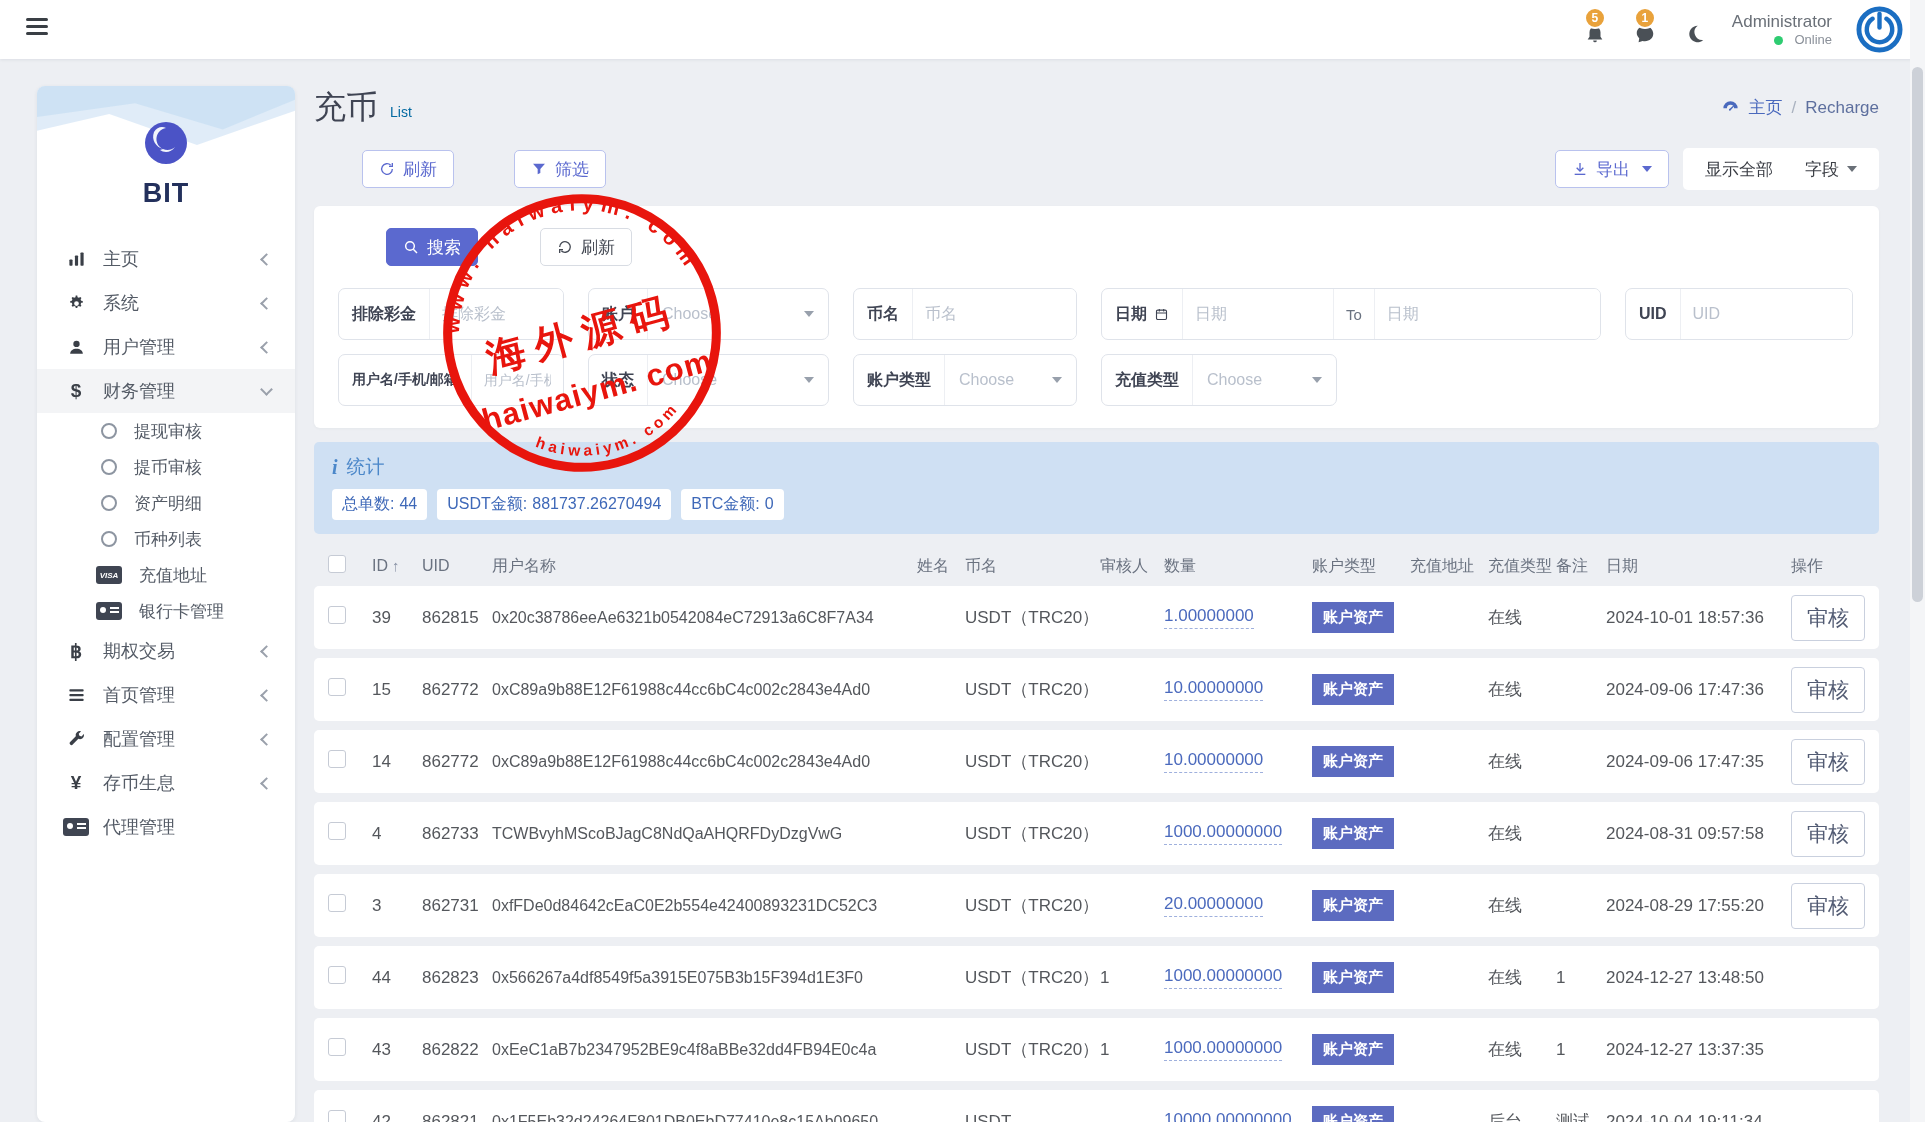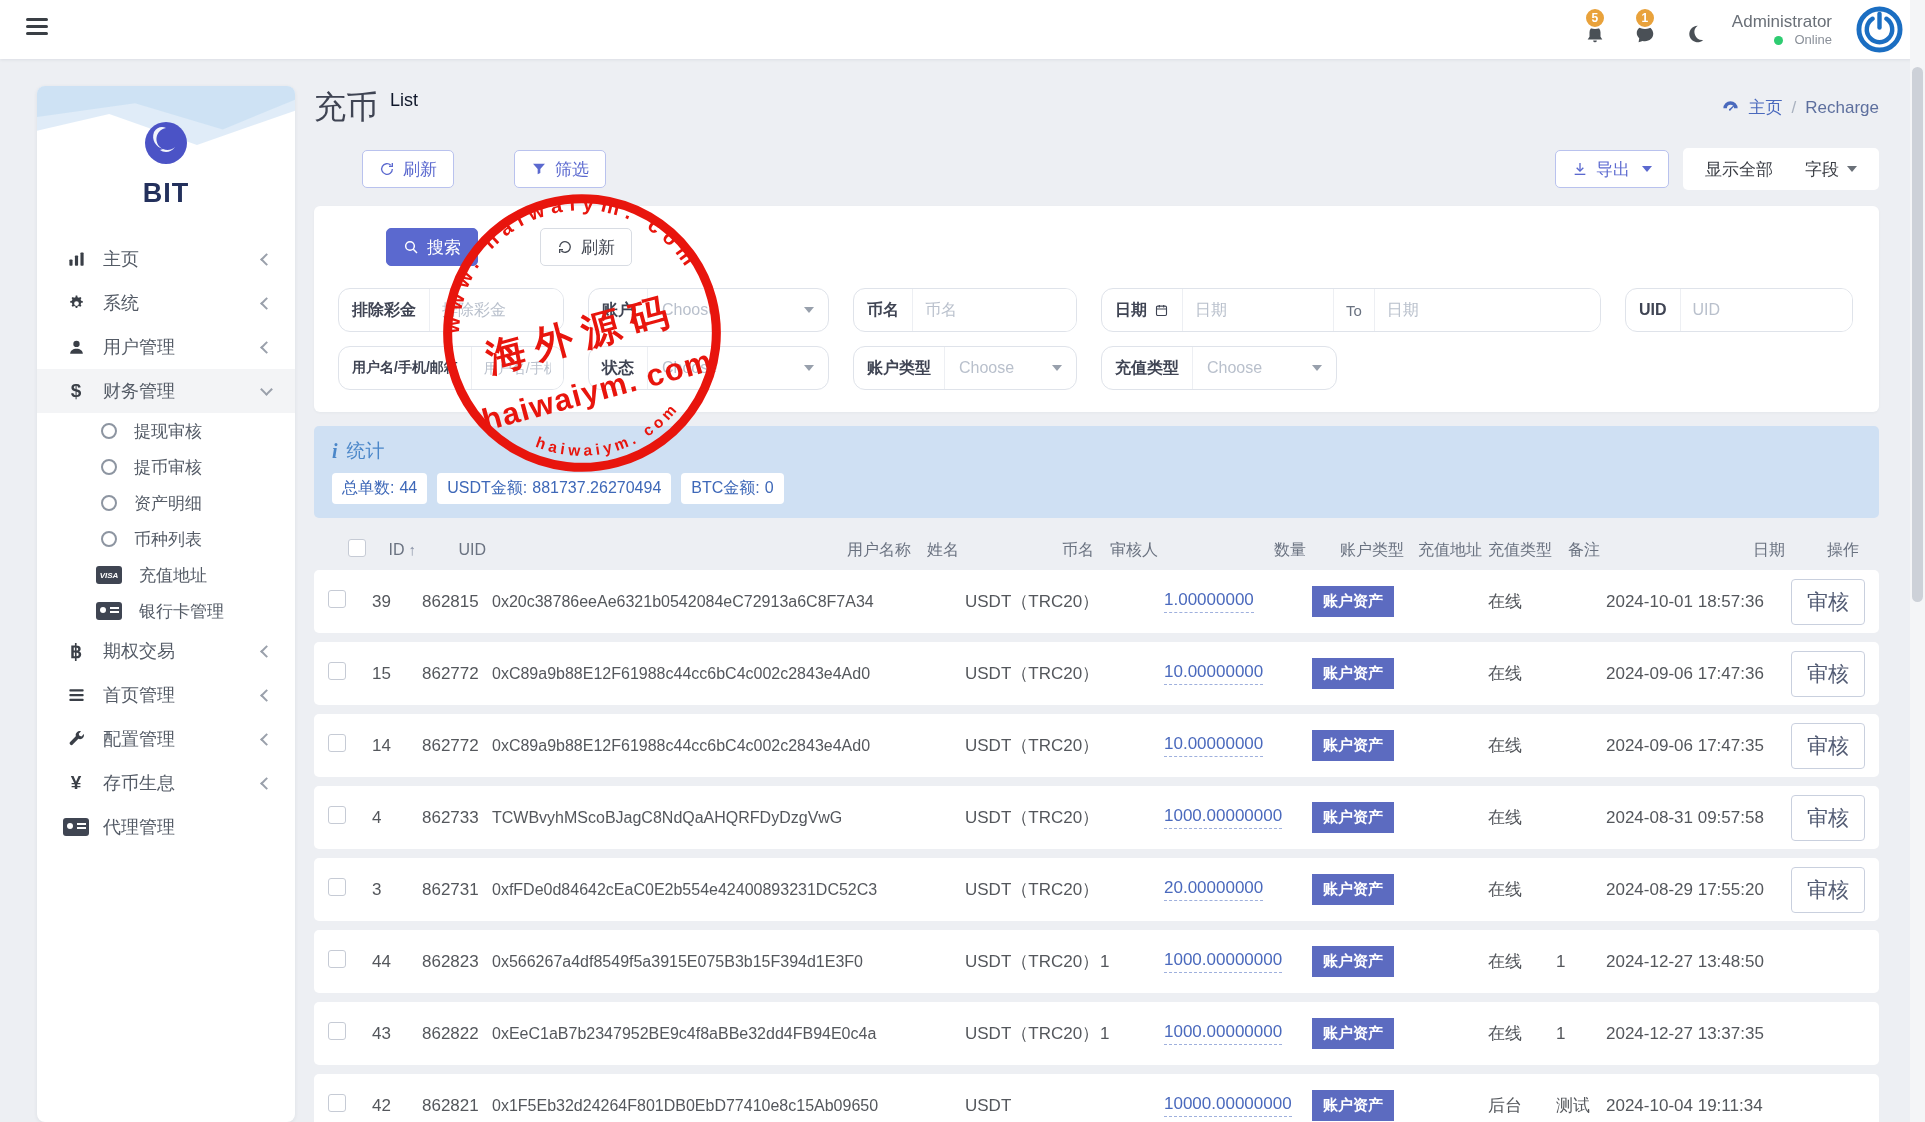--- a/index.html
+++ b/index.html
@@ -44,21 +44,21 @@
   .sub-item.active .radio-ico { border-color:#4c60d8; }
   .card-ico { width:26px; height:18px; border-radius:3px; background:#3f4552; position:relative; flex:none; margin-left:-5px; }
   .card-ico.visa::after { content:"VISA"; position:absolute; inset:0; color:#fff; font-size:8px; font-weight:bold; font-style:italic; display:flex; align-items:center; justify-content:center; }
   .card-ico.idc::before { content:""; position:absolute; left:4px; top:5px; width:6px; height:6px; border-radius:50%; background:#fff; }
   .card-ico.idc::after { content:""; position:absolute; right:3px; top:5px; width:9px; height:2px; background:#fff; box-shadow:0 4px 0 #fff; }
 
   
   .main { position:absolute; left:314px; top:86px; width:1565px; z-index:4; }
   .page-head { display:flex; align-items:flex-start; }
   .page-title { font-size:32px; color:#3f4453; }
-  .page-sub { font-size:18px; color:#0f172a; margin-left:12px; margin-top:4px; }
+  .page-sub { font-size:14px; color:#0369a1; margin-left:12px; margin-top:18px; }
   .breadcrumb { margin-left:auto; margin-top:10px; display:flex; align-items:center; gap:9px; font-size:17px; }
   .breadcrumb svg { width:19px; height:19px; fill:#4a69bd; }
   .bc-home { color:#4a69bd; cursor:pointer; }
   .bc-sep { color:#aab2c0; }
   .bc-cur { color:#5d6f9e; }
 
   .toolbar { margin-top:18px; display:flex; align-items:center; }
   .btn { display:inline-flex; align-items:center; gap:8px; height:38px; padding:0 16px; border-radius:5px; font-size:17px; cursor:pointer; background:#fff; border:1px solid transparent;margin-left:48px; }
   .btn svg { width:16px; height:16px; }
   .btn-oind { border-color:#b9c2ee; color:#5b69cf; }
@@ -71,39 +71,39 @@
   .gap10 { margin-right:12px; }
   .toolbar-right { margin-left:auto; display:flex; align-items:center; gap:14px; }
   .caret { width:0; height:0; border-left:5px solid transparent; border-right:5px solid transparent; border-top:6px solid #5b69cf; margin-left:4px; }
   .view-group { background:#fff; border-radius:5px; height:42px; display:flex; align-items:center; padding:0 6px; }
   .view-btn { padding:0 16px; font-size:17px; color:#3b3e45; display:flex; align-items:center; cursor:pointer; }
   .view-btn .caret { border-top-color:#6a7078; margin-left:8px; }
 
   .search-card { margin-top:16px; background:#fff; border-radius:6px; padding:22px 24px 20px; box-shadow:0 1px 3px rgba(30,40,60,.04); }
   .search-btn-row { display:flex; gap:14px; margin-bottom:22px; }
   .fields-row { display:flex; gap:24px; margin-bottom:14px; flex-wrap:nowrap; }
-  .fg { display:flex; align-items:stretch; border:1px solid #dfe3ea; border-radius:12px; height:44px; background:#fff; overflow:hidden; flex:none; }
+  .fg { display:flex; align-items:stretch; border:1px solid #dfe3ea; border-radius:7px; height:52px; background:#fff; overflow:hidden; flex:none; }
   .fg-label { display:flex; align-items:center; gap:7px; padding:0 13px; font-size:16px; font-weight:bold; color:#3f4453; white-space:nowrap; border-right:1px solid #edeff3; }
   .fg-label svg { width:15px; height:15px; fill:none; stroke:#3f4453; stroke-width:1.8; }
   .fg input { border:0; outline:0; flex:1; min-width:0; padding:0 12px; font-size:16px; color:#495057; font-family:inherit; }
   .fg input::placeholder { color:#b9c0cc; }
   .fg-select { flex:1; display:flex; align-items:center; justify-content:space-between; padding:0 14px; cursor:pointer; min-width:0; }
   .fg-select .ph { color:#b9c0cc; font-size:16px; }
   .sel-caret { width:0; height:0; border-left:5px solid transparent; border-right:5px solid transparent; border-top:6px solid #98a0ac; }
   .to-sep { display:flex; align-items:center; padding:0 12px; font-size:15px; color:#6a7280; border-left:1px solid #edeff3; border-right:1px solid #edeff3; }
 
   .stats { margin-top:14px; background:#cfe0f3; border-radius:5px; padding:12px 18px 14px; }
   .stats-title { display:flex; align-items:center; gap:9px; font-size:19px; color:#4b87c9; }
   .stats-title .iico { font-family:"Liberation Serif", serif; font-weight:bold; font-style:italic; font-size:20px; }
   .chips { display:flex; gap:10px; margin-top:9px; }
   .chip { background:#fff; border-radius:4px; padding:5px 10px; font-size:16px; color:#3e68b8; white-space:nowrap; }
   .chip b { font-weight:normal; margin-left:5px; }
 
   
-  .thead { display:flex; align-items:center; padding:0 14px; height:40px; margin-top:12px; font-size:16px; color:#6a7280;text-align:right; }
+  .thead { display:flex; align-items:center; padding:0 14px; height:40px; margin-top:12px; font-size:16px; color:#6a7280; }
   .c { flex:none; padding-right:6px; overflow:hidden; white-space:nowrap; }
   .w-sel{width:44px}.w-id{width:50px}.w-uid{width:70px}.w-user{width:425px}.w-name{width:48px}
   .w-coin{width:135px}.w-aud{width:64px}.w-amt{width:148px}.w-acct{width:98px}.w-addr{width:78px}
   .w-rtype{width:68px}.w-rem{width:50px}.w-date{width:185px}.w-act{flex:1}
   .sort { color:#8a93a6; margin-left:4px; font-size:15px; }
   .cb { width:18px; height:18px; border:1.5px solid #c6cbd5; border-radius:3px; background:#fff; display:inline-block; cursor:pointer; }
   .row-card { display:flex; align-items:center; background:#fff; border-radius:5px; height:63px; padding:0 14px; margin-bottom:9px; font-size:17px; color:#54575c; }
   .row-card .w-user { font-size:16px; }
   .amt { color:#4a69bd; border-bottom:1.5px dashed #9fb0dd; padding-bottom:2px; display:inline-block; cursor:pointer; text-decoration:none; }
   .badge-acct { background:#5c6bc0; color:#fff; font-size:15px; font-weight:bold; padding:6px 11px; border-radius:0; display:inline-block; }

